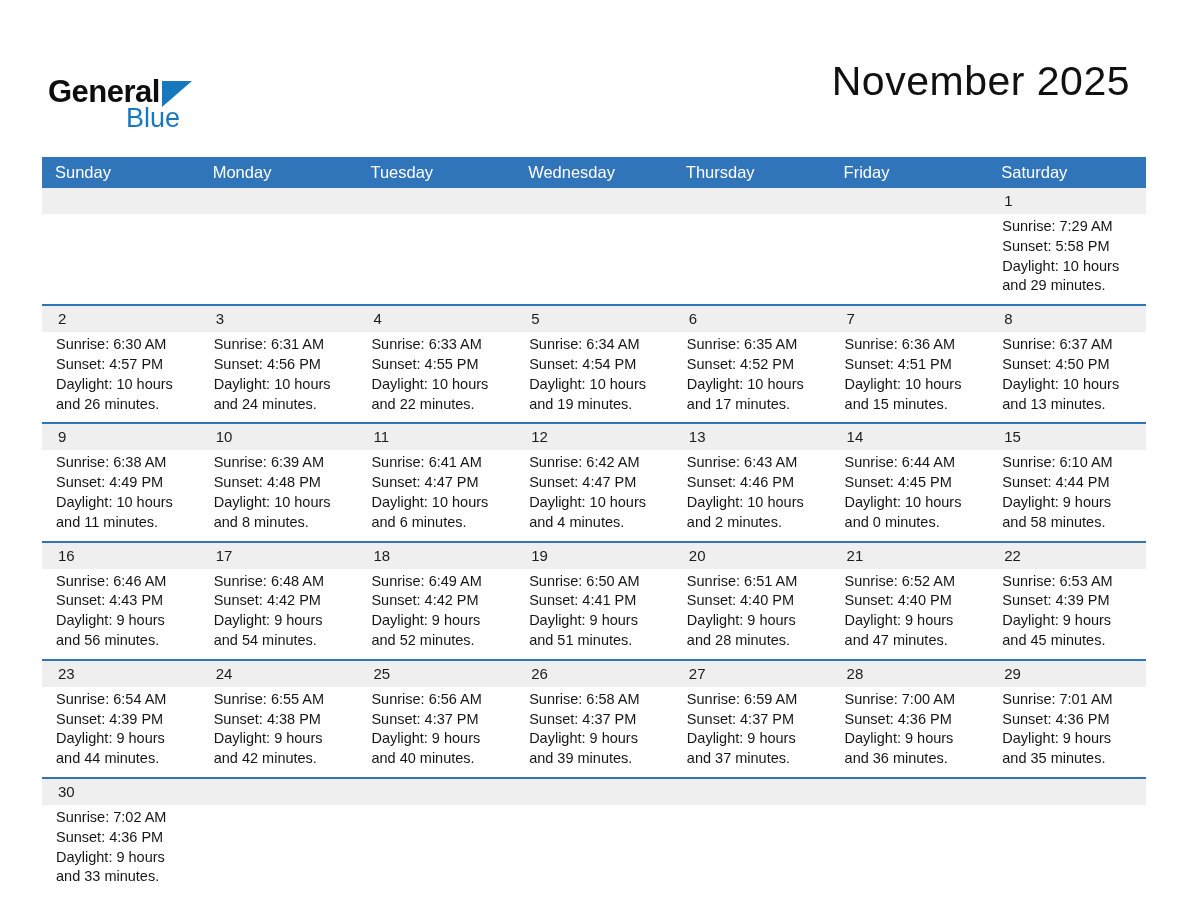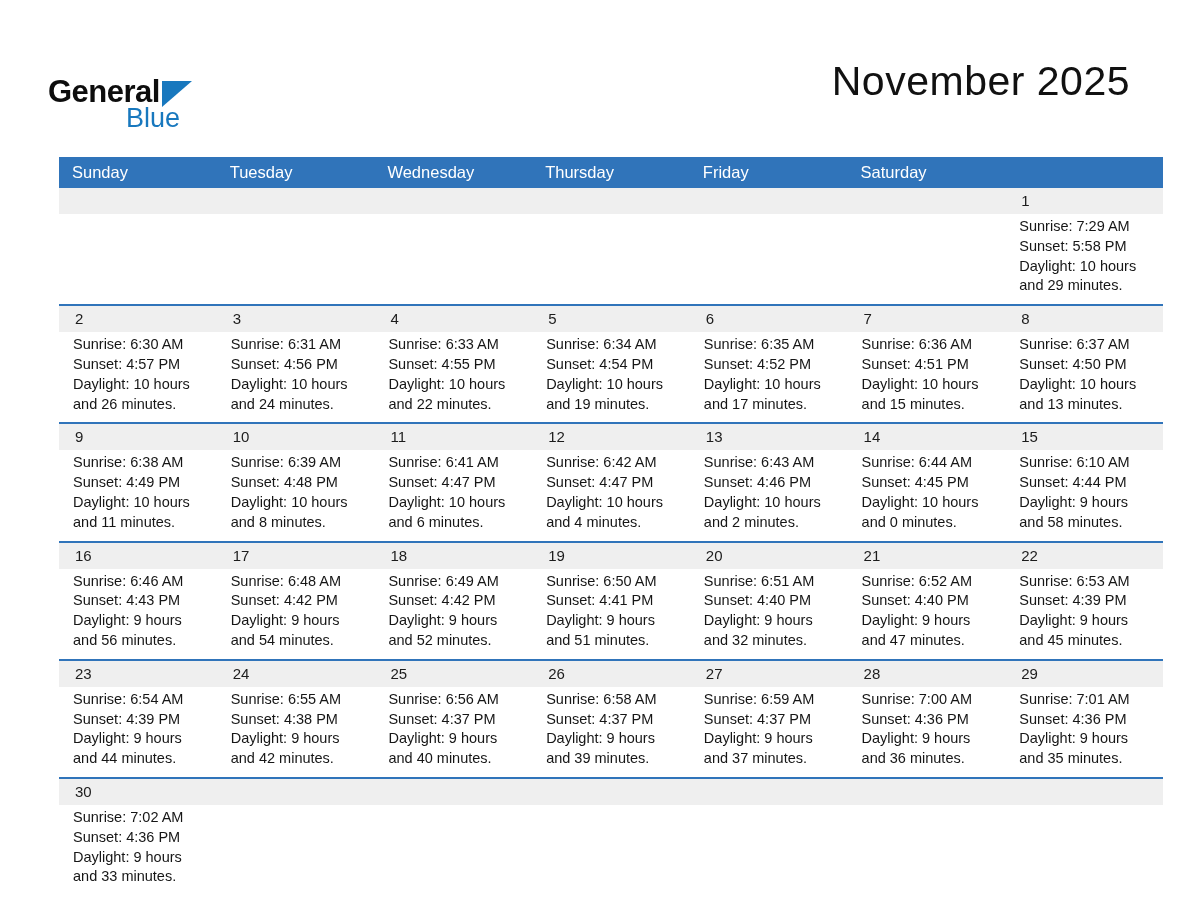--- a/index.html
+++ b/index.html
@@ -50,21 +50,21 @@
   .location-subtitle {
     font-size: 24px;
     font-weight: 400;
     color: #111111;
     margin-top: 12px;
   }
 
   
   .calendar {
     position: absolute;
-    left: 59px;
+    left: 42px;
     top: 157px;
     width: 1104px;
   }
   .weekday-header {
     display: grid;
     grid-template-columns: repeat(7, 1fr);
     background: var(--header-blue, #3074BA);
     height: 31px;
   }
   .weekday-header .wd {
@@ -117,20 +117,21 @@
     <div class="logo-blue">Blue</div>
   </div>
 
   <div class="titles">
     <div class="month-title">November 2025</div>
   </div>
 
   <div class="calendar">
     <div class="weekday-header">
       <div class="wd">Sunday</div>
+      <div class="wd">Monday</div>
       <div class="wd">Tuesday</div>
       <div class="wd">Wednesday</div>
       <div class="wd">Thursday</div>
       <div class="wd">Friday</div>
       <div class="wd">Saturday</div>
     </div>
     <div id="calendar-body">
         <div class="week-row">
           <div class="day-cell">
             <div class="num-strip"></div>
@@ -332,21 +333,21 @@
               <div>Daylight: 9 hours</div>
               <div>and 51 minutes.</div>
             </div>
           </div>
           <div class="day-cell">
             <div class="num-strip"><span>20</span></div>
             <div class="details">
               <div>Sunrise: 6:51 AM</div>
               <div>Sunset: 4:40 PM</div>
               <div>Daylight: 9 hours</div>
-              <div>and 32 minutes.</div>
+              <div>and 28 minutes.</div>
             </div>
           </div>
           <div class="day-cell">
             <div class="num-strip"><span>21</span></div>
             <div class="details">
               <div>Sunrise: 6:52 AM</div>
               <div>Sunset: 4:40 PM</div>
               <div>Daylight: 9 hours</div>
               <div>and 47 minutes.</div>
             </div>

